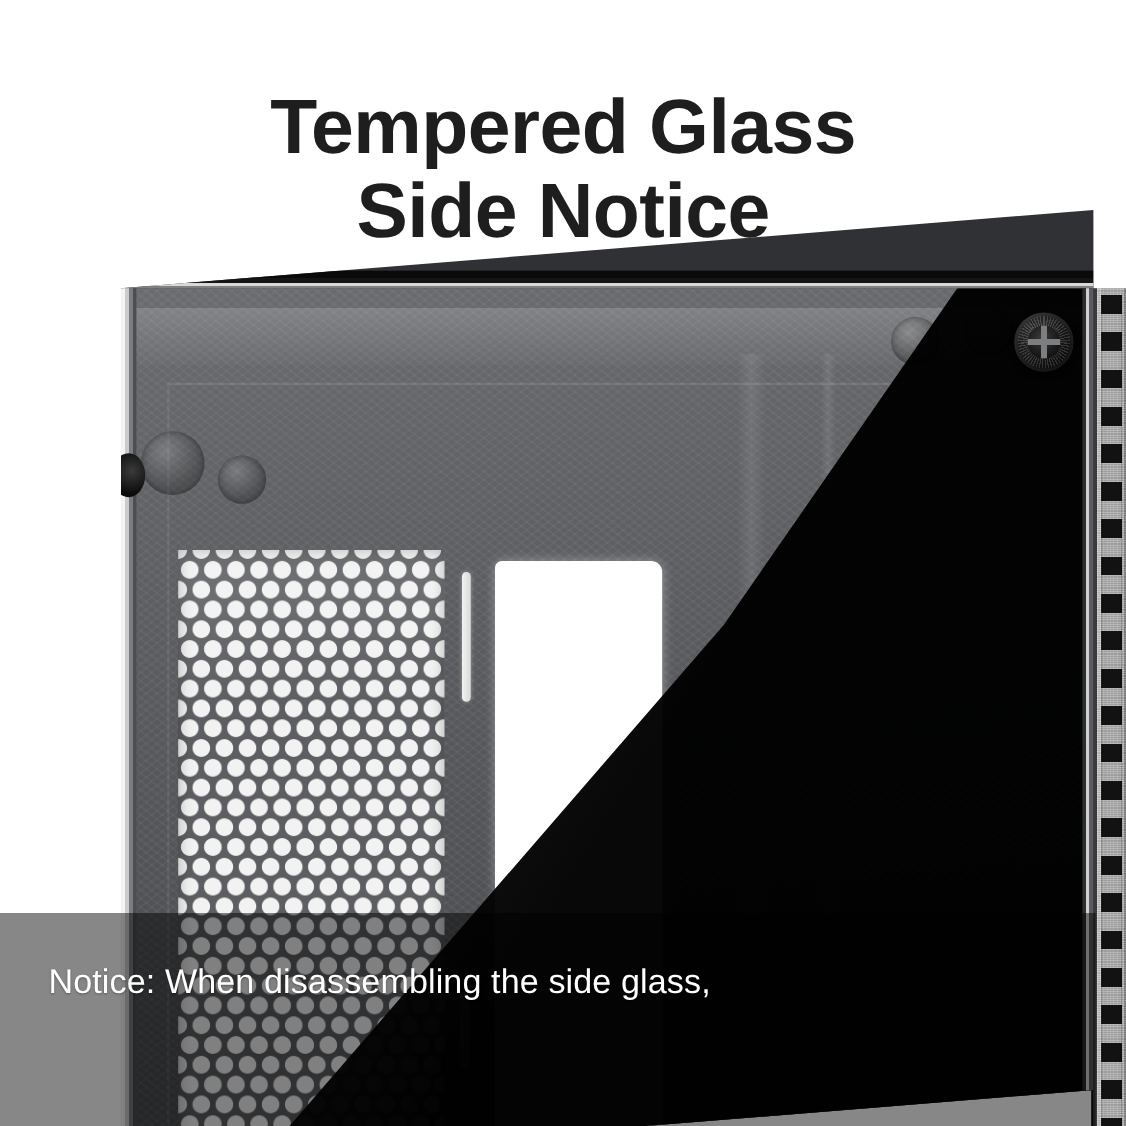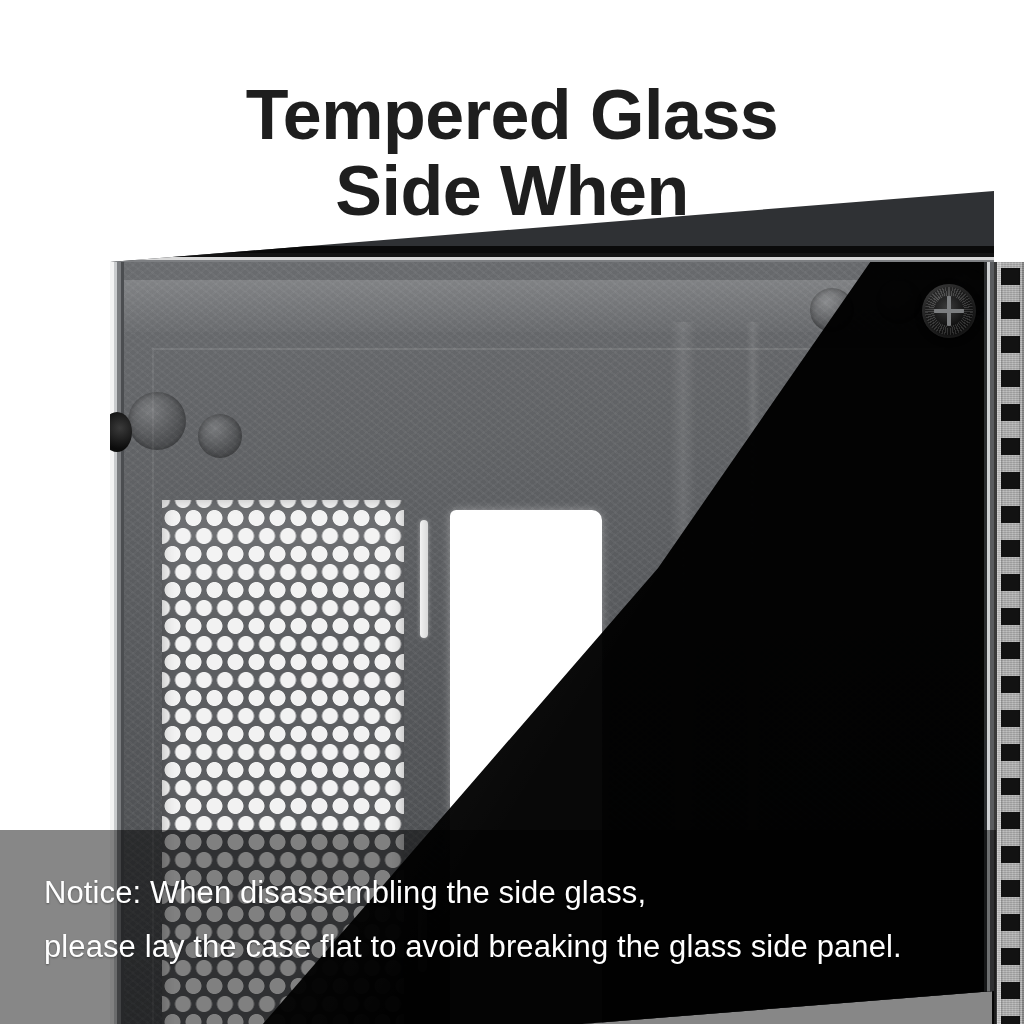--- a/index.html
+++ b/index.html
@@ -391,21 +391,20 @@
 
           <div class="thumbscrew" style="left:812px; top:22px;"></div>
 
         </div>
       </div>
     </div>
   </div>
 
   <div class="headline">
     <span class="l1">Tempered Glass</span>
-    <span class="l2">Side When</span>
+    <span class="l2">Side Notice</span>
   </div>
 
   <div class="notice">
     <span class="notice-line">Notice: When disassembling the side glass,</span>
-    <span class="notice-line">please lay the case flat to avoid breaking the glass side panel.</span>
   </div>
 
 </div>
 
 </body></html>

